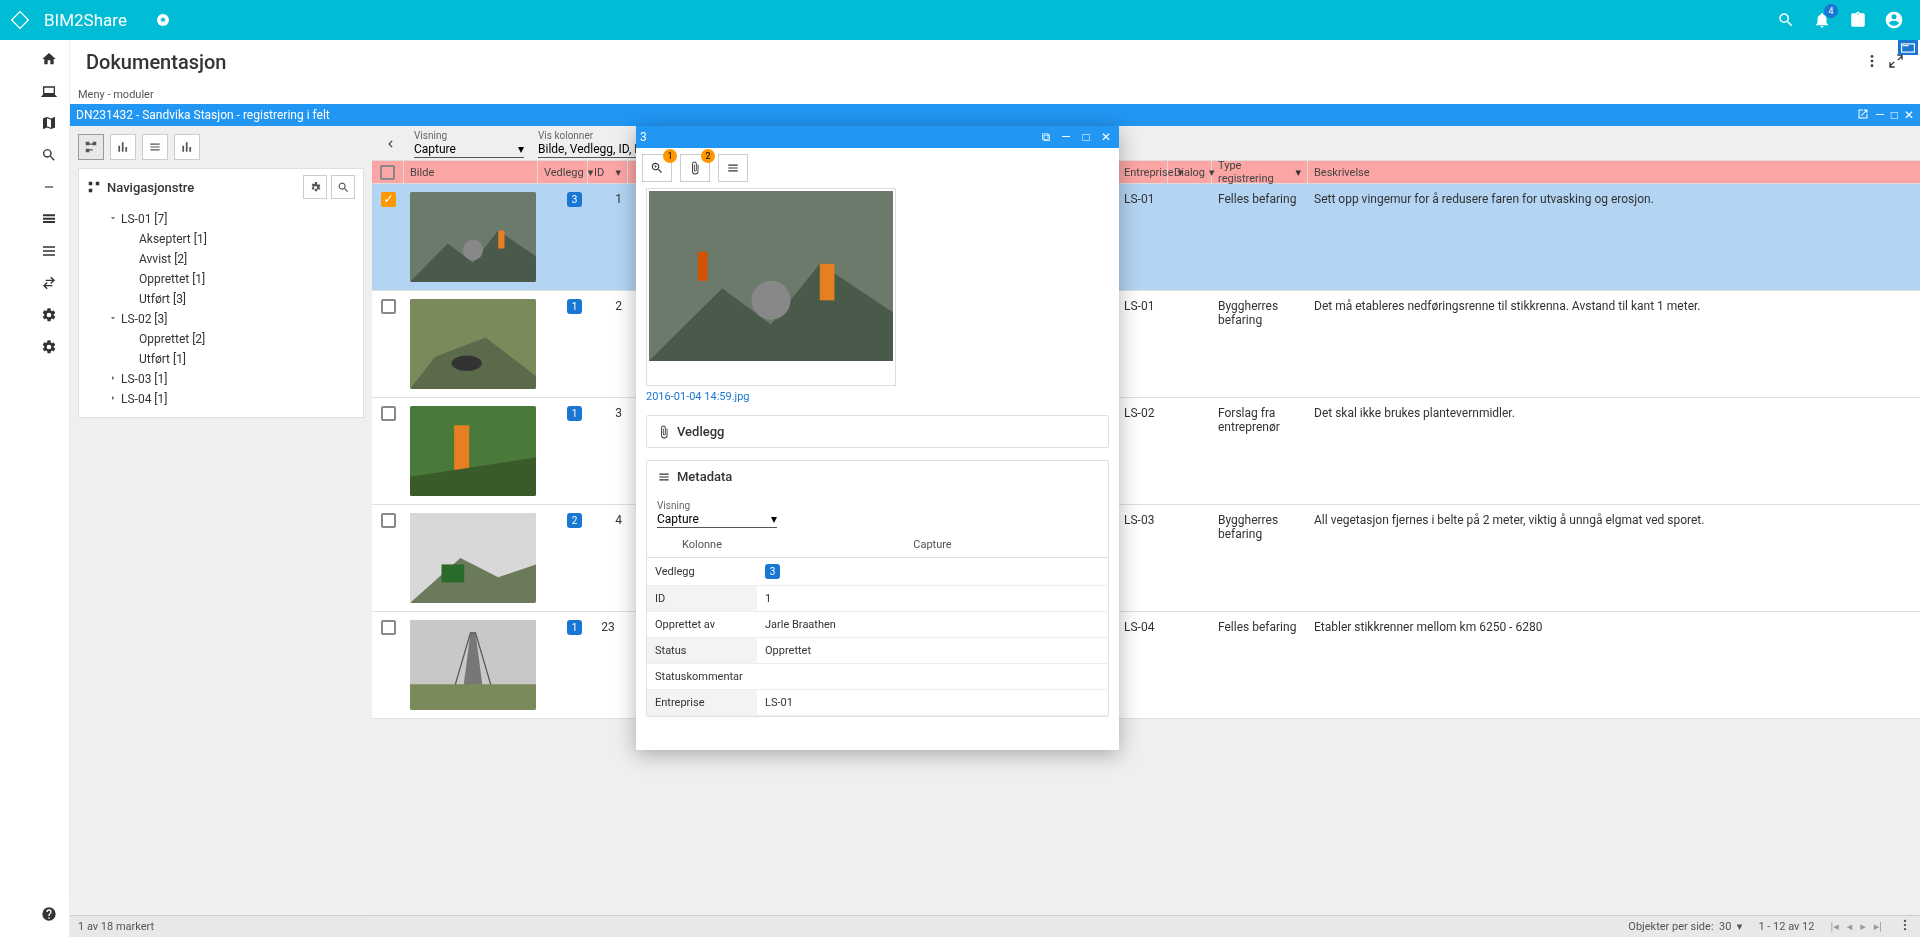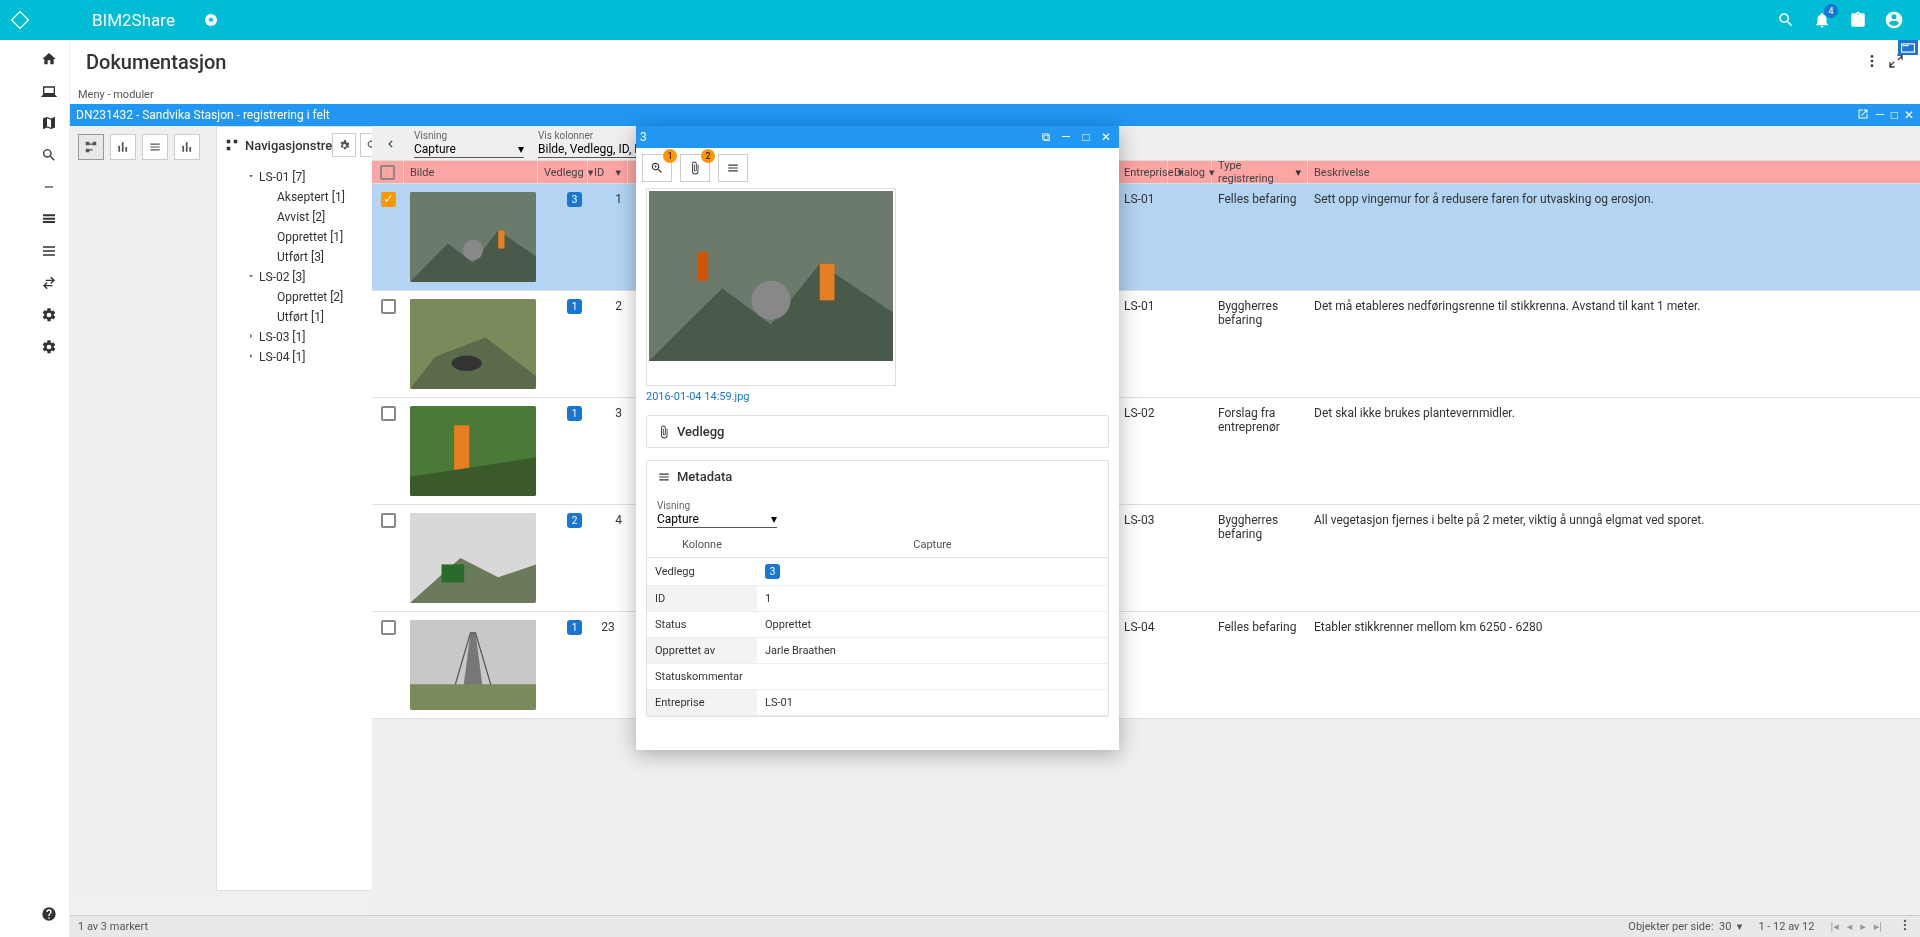--- a/index.html
+++ b/index.html
@@ -1,38 +1,38 @@
 <!DOCTYPE html>
 <html><head>
 <meta charset="utf-8">
 <style>
 * { box-sizing: border-box; margin: 0; padding: 0; }
 body { font-family: Roboto, Arial, sans-serif; font-size: 13px; color: #333; background: #fff; overflow: hidden; }
 .topbar { height: 40px; background: #00bcd4; display: flex; align-items: center; color: #fff; padding: 0 8px; }
 .topbar .logo { width: 24px; height: 24px; margin-right: 12px; display:flex; align-items:center; justify-content:center;}
-.topbar .brand { font-size: 17px; font-weight: 400; margin-left: 48px; }
+.topbar .brand { font-size: 17px; font-weight: 400; }
 .topbar .star { margin-left: 18px; }
 .topbar .spacer { flex: 1; }
 .topbar .icn { width: 36px; height: 36px; display: flex; align-items: center; justify-content: center; cursor: pointer; position: relative; }
 .badge-sm { position: absolute; top: 2px; right: 2px; background: #1976d2; color:#fff; border-radius: 8px; min-width:14px; height:14px; font-size:9px; display:flex; align-items:center; justify-content:center; padding:0 3px;}
 .shell { display: flex; height: calc(100vh - 40px); padding-left: 28px; }
 .leftnav { width: 42px; background: #fff; border-right: 1px solid #eee; display:flex; flex-direction:column; align-items:center; padding-top:4px; gap: 2px;}
 .leftnav .nitem { width:42px; height:30px; display:flex; align-items:center; justify-content:center; color:#333; cursor:pointer;}
 .leftnav .bottom { margin-top:auto; margin-bottom:8px;}
 .main { flex: 1; display:flex; flex-direction:column; position:relative;}
 .titlebar { height:44px; display:flex; align-items:center; padding:0 16px; justify-content:space-between;}
 .titlebar h1 { font-size: 20px; font-weight: 500;}
 .titlebar .ttools { display:flex; gap:8px;}
 .badge-ind { position:absolute; top:0px; right:2px; width:20px; height:15px; background:#1976d2; display:flex; align-items:center; justify-content:center; color:#fff; font-size:11px;}
 .menubar { height:20px; font-size:11px; padding:0 8px; color:#555; display:flex; align-items:center;}
 .projbar { height:22px; background:#2196f3; color:#fff; display:flex; align-items:center; padding:0 6px; font-size:12px; position:relative;}
 .projbar .pright { margin-left:auto; display:flex; gap:6px;}
 .projbar .pright svg{fill:#fff;}
 .content { flex:1; position:relative; background:#f0f0f0;}
-.leftpanel { position:absolute; left:0; top:0; bottom:38px; width:302px; display:flex; flex-direction:row; background:#efefef;}
+.leftpanel { position:absolute; left:0; top:0; bottom:38px; width:302px; display:flex; flex-direction:column; background:#efefef;}
 .tool-row { display:flex; gap:6px; padding:8px;}
 .tool-btn { width:26px; height:26px; border:1px solid #ccc; background:#fff; display:flex; align-items:center; justify-content:center; cursor:pointer; color:#555;}
 .tool-btn.active { border:1px solid #999; background:#e8e8e8;}
 .treecard { margin:0 8px 8px 8px; background:#fff; border:1px solid #e0e0e0; flex-shrink:0;}
 .treecard-h { display:flex; align-items:center; padding:6px 8px; font-size:13px; font-weight:500;}
 .treecard-h .th-tools { margin-left:auto; display:flex; gap:4px;}
 .tree { padding:4px 4px 8px 4px; font-size:12px; color:#333;}
 .tn { display:flex; align-items:center; padding:3px 4px; cursor:pointer;}
 .tn .chv{width:16px; text-align:center; color:#555;}
 .ind1{padding-left:22px;} .ind2{padding-left:40px;}
@@ -479,21 +479,21 @@
               <div class="cell" style="width:490px"></div>
               <div class="cell" style="width:50px">LS-04</div>
               <div class="cell" style="width:44px"></div>
               <div class="cell" style="width:96px">Felles befaring</div>
               <div class="cell" style="flex:1">Etabler stikkrenner mellom km 6250 - 6280</div>
             </div>
           </div>
       </div>
 
       <div class="footer">
-        <span>1 av 3 markert</span>
+        <span>1 av 18 markert</span>
         <div class="fr">
           <span><span>Objekter per side:</span>&nbsp;&nbsp;<span><span>30</span>&nbsp;&nbsp;▾</span></span>
           <span>1 - 12 av 12</span>
           <div class="pager-btns">
             <span>|◂</span>
             <span>◂</span>
             <span>▸</span>
             <span>▸|</span>
           </div>
           <span><svg width="14" height="14" viewBox="0 0 24 24">
@@ -581,26 +581,26 @@
               <tbody id="metabody">
                   <tr>
                     <td>Vedlegg</td>
                     <td><div class="vbadge" style="display:inline-flex">3</div></td>
                   </tr>
                   <tr>
                     <td>ID</td>
                     <td>1</td>
                   </tr>
                   <tr>
+                    <td>Opprettet av</td>
+                    <td>Jarle Braathen</td>
+                  </tr>
+                  <tr>
                     <td>Status</td>
                     <td>Opprettet</td>
-                  </tr>
-                  <tr>
-                    <td>Opprettet av</td>
-                    <td>Jarle Braathen</td>
                   </tr>
                   <tr>
                     <td>Statuskommentar</td>
                     <td></td>
                   </tr>
                   <tr>
                     <td>Entreprise</td>
                     <td>LS-01</td>
                   </tr>
                 </tbody>

